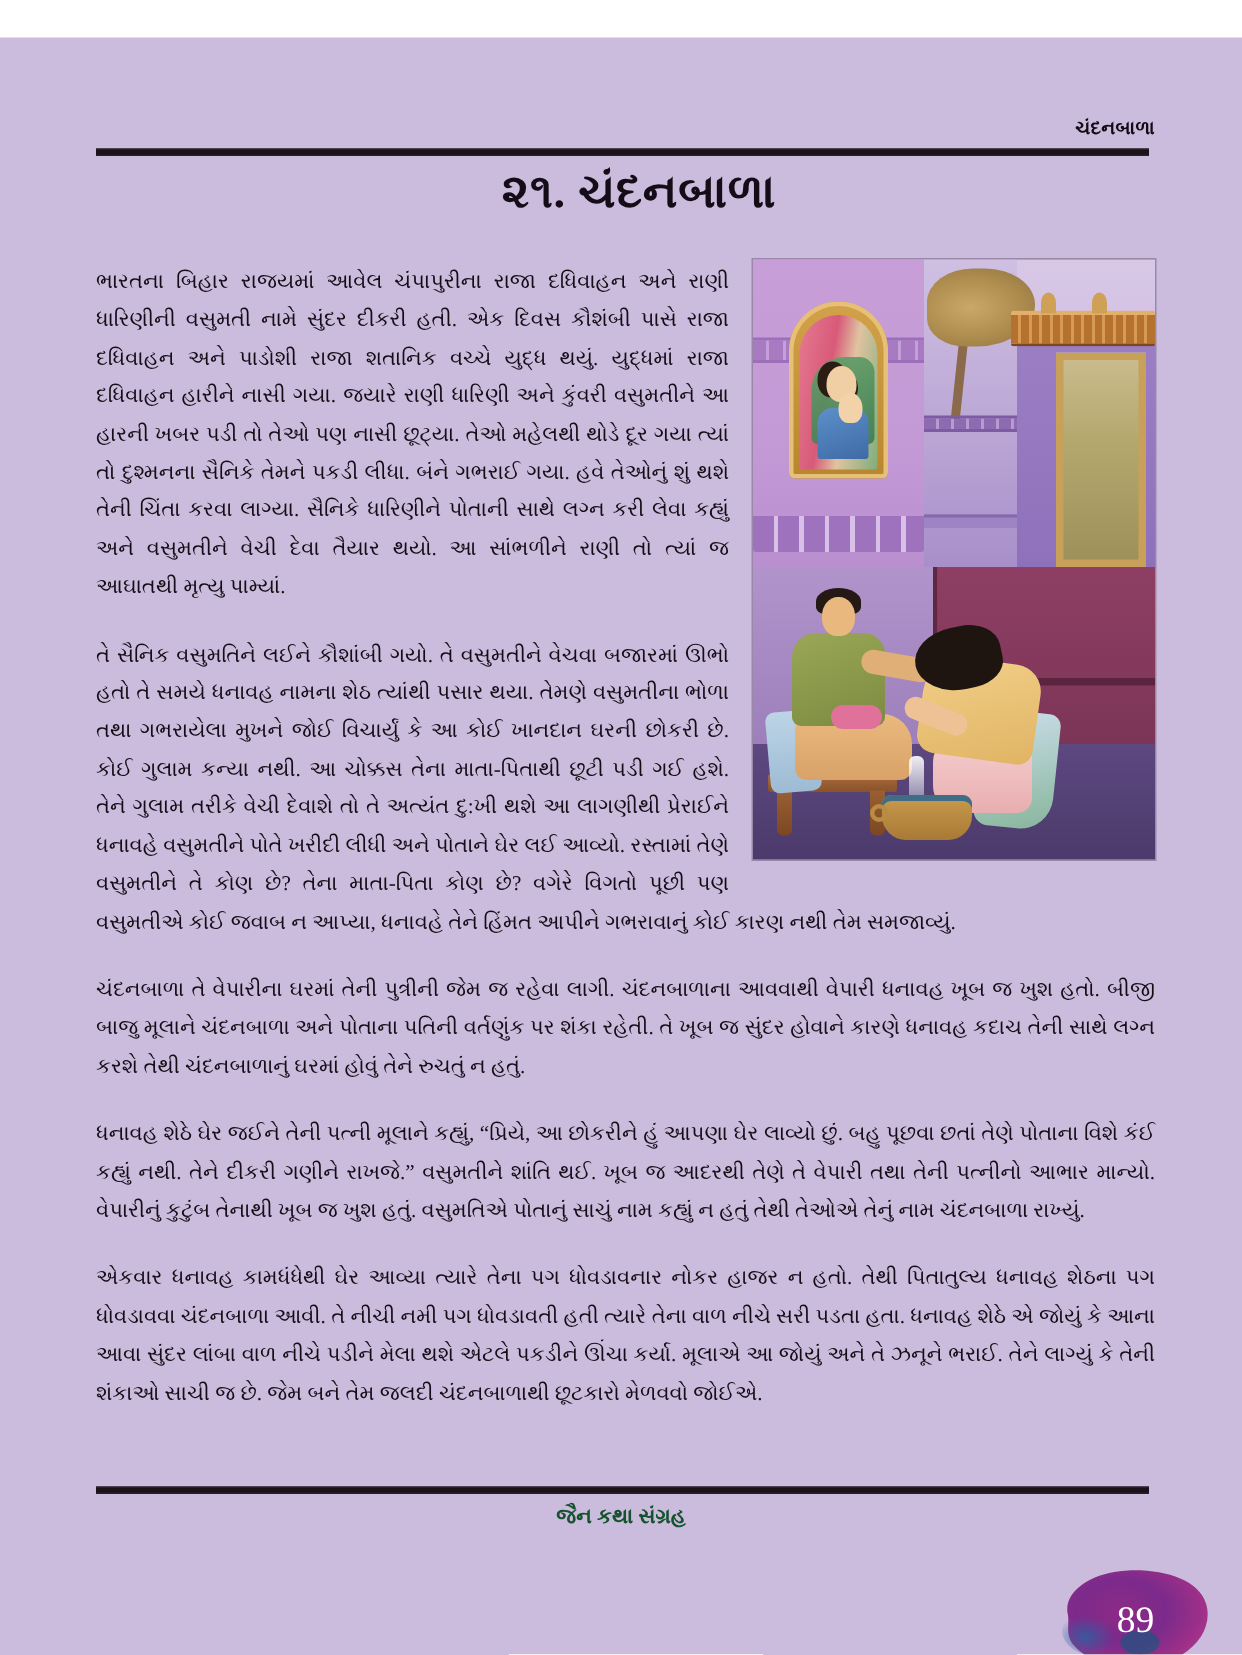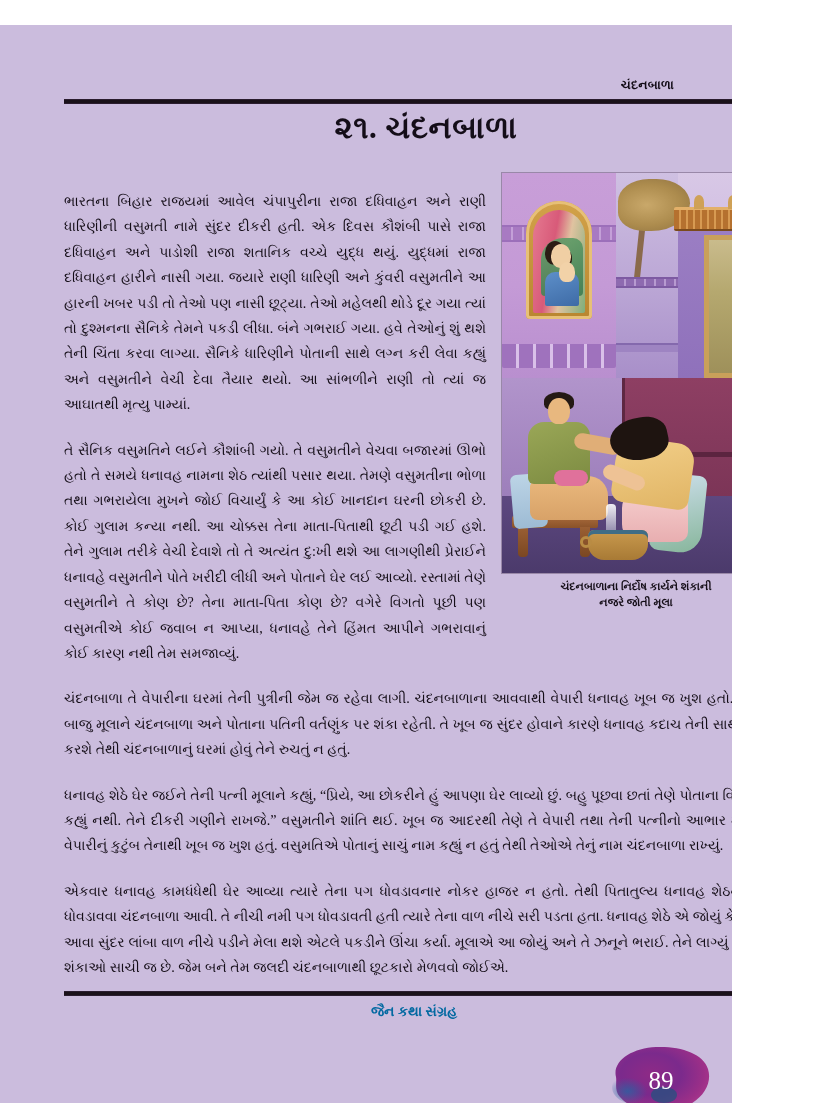--- a/index.html
+++ b/index.html
@@ -6,21 +6,21 @@
 
   html, body {
     width: 828px;
     height: 1103px;
     background: #ffffff;
     font-family: "Liberation Serif", "DejaVu Serif", serif;
   }
 
   #page {
     position: relative;
-    width: 732px;
+    width: 828px;
     height: 1103px;
     background: #ffffff;
     overflow: hidden;
   }
 
   
   #paper {
     position: absolute;
     left: 0;
     top: 25px;
@@ -71,21 +71,21 @@
     left: 64px;
     top: 173px;
     width: 706px;
     color: #140d17;
     font-size: 14.1px;
     line-height: 25.4px;
     text-align: justify;
     text-justify: inter-word;
   }
 
-  #body-col p { margin: 16px 0 20px 0; }
+  #body-col p { margin: 3px 0 20px 0; }
   #body-col p:last-child { margin-bottom: 0; }
 
   
   #figure {
     float: right;
     width: 268px;
     margin: 0 0 6px 16px;
     shape-margin: 6px;
   }
 
@@ -308,21 +308,21 @@
 
   
   .footer-title {
     position: absolute;
     left: 0;
     top: 1004px;
     width: 828px;
     text-align: center;
     font-size: 14px;
     font-weight: bold;
-    color: #0369a1;
+    color: #14532d;
   }
 
   .page-blob {
     position: absolute;
     right: 18px;
     top: 1043px;
     width: 112px;
     height: 74px;
   }
   .page-blob svg { display: block; width: 112px; height: 74px; }
@@ -400,24 +400,20 @@
           <div class="girl-body"></div>
           <div class="girl-arm"></div>
           <div class="girl-head"></div>
           <div class="girl-hair"></div>
           <div class="water"></div>
           <div class="basin"></div>
           <div class="basin-ring"></div>
         </div>
 
       </div>
-      <div class="caption">
-        <div>ચંદનબાળાના નિર્દોષ કાર્યને શંકાની</div>
-        <div>નજરે જોતી મૂલા</div>
-      </div>
     </div>
 
     <p>ભારતના બિહાર રાજયમાં આવેલ ચંપાપુરીના રાજા દધિવાહન અને રાણી ધારિણીની વસુમતી નામે સુંદર દીકરી હતી. એક દિવસ કૌશંબી પાસે રાજા દધિવાહન અને પાડોશી રાજા શતાનિક વચ્ચે યુદ્ધ થયું. યુદ્ધમાં રાજા દધિવાહન હારીને નાસી ગયા. જયારે રાણી ધારિણી અને કુંવરી વસુમતીને આ હારની ખબર પડી તો તેઓ પણ નાસી છૂટ્યા. તેઓ મહેલથી થોડે દૂર ગયા ત્યાં તો દુશ્મનના સૈનિકે તેમને પકડી લીધા. બંને ગભરાઈ ગયા. હવે તેઓનું શું થશે તેની ચિંતા કરવા લાગ્યા. સૈનિકે ધારિણીને પોતાની સાથે લગ્ન કરી લેવા કહ્યું અને વસુમતીને વેચી દેવા તૈયાર થયો. આ સાંભળીને રાણી તો ત્યાં જ આઘાતથી મૃત્યુ પામ્યાં.</p>
     <p>તે સૈનિક વસુમતિને લઈને કૌશાંબી ગયો. તે વસુમતીને વેચવા બજારમાં ઊભો હતો તે સમયે ધનાવહ નામના શેઠ ત્યાંથી પસાર થયા. તેમણે વસુમતીના ભોળા તથા ગભરાયેલા મુખને જોઈ વિચાર્યું કે આ કોઈ ખાનદાન ઘરની છોકરી છે. કોઈ ગુલામ કન્યા નથી. આ ચોક્કસ તેના માતા-પિતાથી છૂટી પડી ગઈ હશે. તેને ગુલામ તરીકે વેચી દેવાશે તો તે અત્યંત દુ:ખી થશે આ લાગણીથી પ્રેરાઈને ધનાવહે વસુમતીને પોતે ખરીદી લીધી અને પોતાને ઘેર લઈ આવ્યો. રસ્તામાં તેણે વસુમતીને તે કોણ છે? તેના માતા-પિતા કોણ છે? વગેરે વિગતો પૂછી પણ વસુમતીએ કોઈ જવાબ ન આપ્યા, ધનાવહે તેને હિંમત આપીને ગભરાવાનું કોઈ કારણ નથી તેમ સમજાવ્યું.</p>
     <p>ચંદનબાળા તે વેપારીના ઘરમાં તેની પુત્રીની જેમ જ રહેવા લાગી. ચંદનબાળાના આવવાથી વેપારી ધનાવહ ખૂબ જ ખુશ હતો. બીજી બાજુ મૂલાને ચંદનબાળા અને પોતાના પતિની વર્તણુંક પર શંકા રહેતી. તે ખૂબ જ સુંદર હોવાને કારણે ધનાવહ કદાચ તેની સાથે લગ્ન કરશે તેથી ચંદનબાળાનું ઘરમાં હોવું તેને રુચતું ન હતું.</p>
     <p>ધનાવહ શેઠે ઘેર જઈને તેની પત્ની મૂલાને કહ્યું, “પ્રિયે, આ છોકરીને હું આપણા ઘેર લાવ્યો છું. બહુ પૂછવા છતાં તેણે પોતાના વિશે કંઈ કહ્યું નથી. તેને દીકરી ગણીને રાખજે.” વસુમતીને શાંતિ થઈ. ખૂબ જ આદરથી તેણે તે વેપારી તથા તેની પત્નીનો આભાર માન્યો. વેપારીનું કુટુંબ તેનાથી ખૂબ જ ખુશ હતું. વસુમતિએ પોતાનું સાચું નામ કહ્યું ન હતું તેથી તેઓએ તેનું નામ ચંદનબાળા રાખ્યું.</p>
     <p>એકવાર ધનાવહ કામધંધેથી ઘેર આવ્યા ત્યારે તેના પગ ધોવડાવનાર નોકર હાજર ન હતો. તેથી પિતાતુલ્ય ધનાવહ શેઠના પગ ધોવડાવવા ચંદનબાળા આવી. તે નીચી નમી પગ ધોવડાવતી હતી ત્યારે તેના વાળ નીચે સરી પડતા હતા. ધનાવહ શેઠે એ જોયું કે આના આવા સુંદર લાંબા વાળ નીચે પડીને મેલા થશે એટલે પકડીને ઊંચા કર્યા. મૂલાએ આ જોયું અને તે ઝનૂને ભરાઈ. તેને લાગ્યું કે તેની શંકાઓ સાચી જ છે. જેમ બને તેમ જલદી ચંદનબાળાથી છૂટકારો મેળવવો જોઈએ.</p>
   </div>
 
   <div class="rule rule-bottom"></div>

